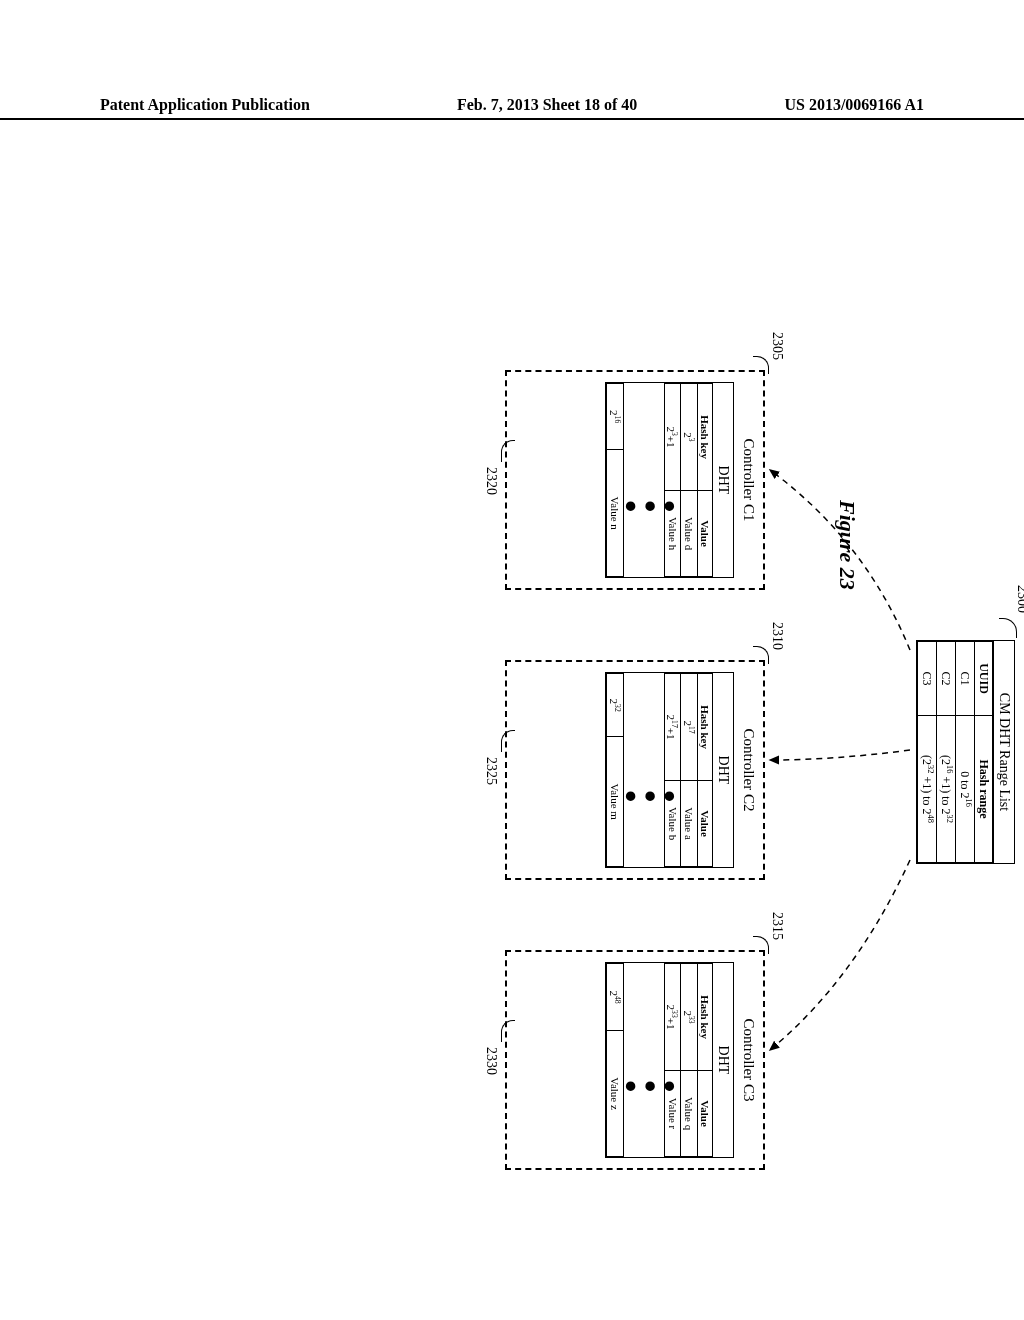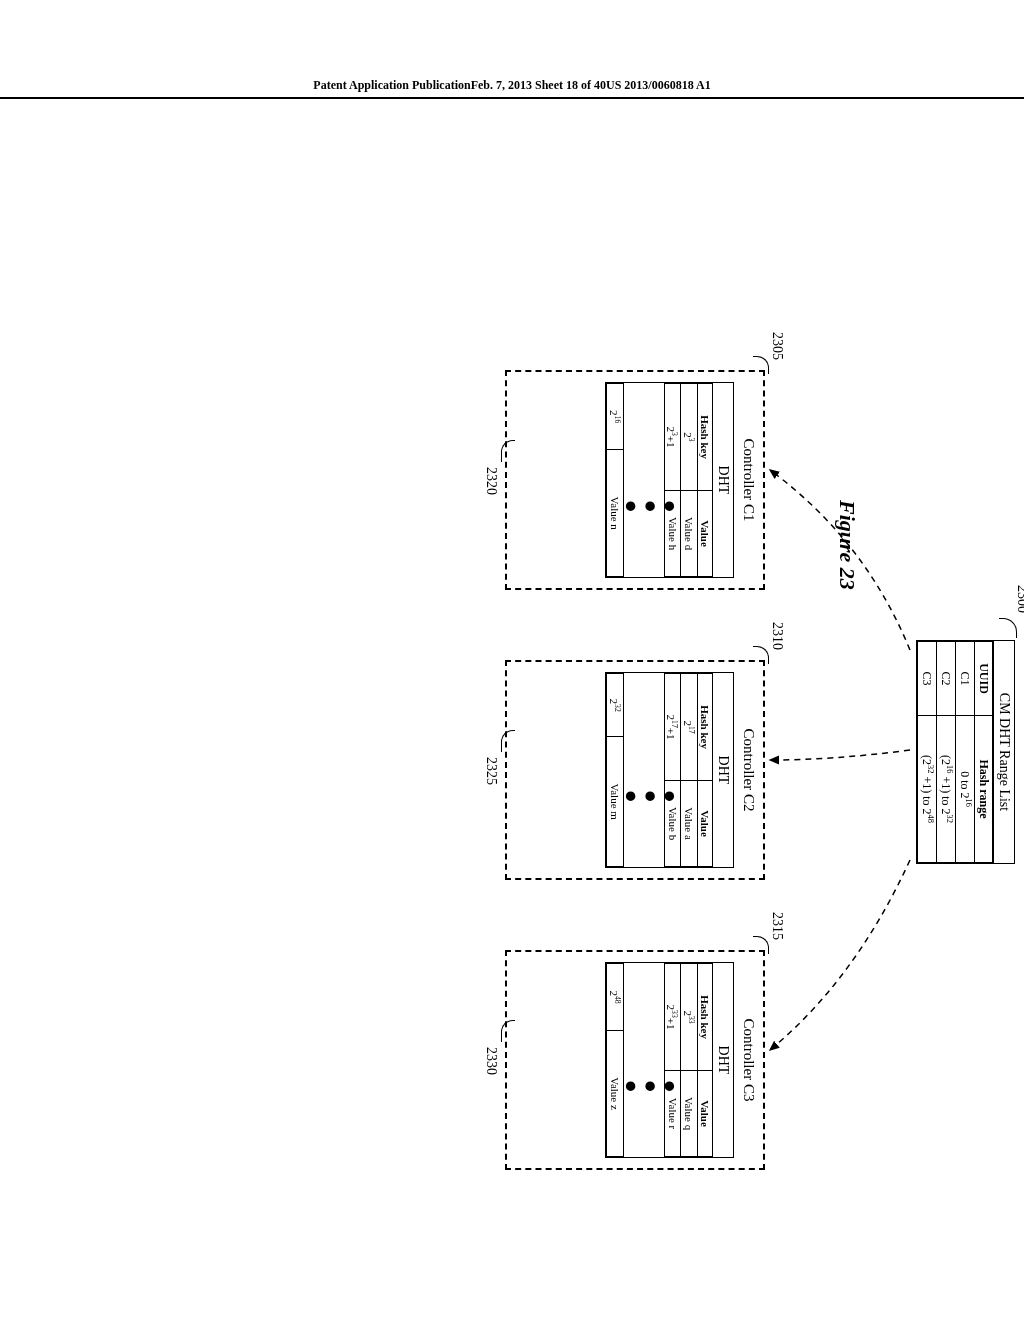--- a/index.html
+++ b/index.html
@@ -5,27 +5,27 @@
   * { box-sizing: border-box; margin: 0; padding: 0; }
   body {
     font-family: "Times New Roman", serif;
     background: #fff;
     width: 1024px;
     height: 1320px;
     position: relative;
   }
   .header {
     position: absolute;
-    top: 78px;
+    top: 96px;
     left: 0; right: 0;
     border-bottom: 2px solid #000;
     padding: 0 100px 4px 100px;
     display: flex;
-    justify-content: center;
-    font-size: 12px;
+    justify-content: space-between;
+    font-size: 16px;
     font-weight: bold;
   }
   .figure-area {
     position: absolute;
     top: 250px;
     left: 135px;
     width: 720px;
     height: 900px;
     transform: rotate(90deg);
     transform-origin: center center;
@@ -156,21 +156,21 @@
     width: 900px; height: 520px;
     pointer-events: none;
   }
 </style>
 </head>
 <body>
 
 <div class="header">
   <span>Patent Application Publication</span>
   <span>Feb. 7, 2013  Sheet 18 of 40</span>
-  <span>US 2013/0060818 A1</span>
+  <span>US 2013/0069166 A1</span>
 </div>
 
 <div class="figure-area">
 
   <svg class="connectors">
     <defs>
       <marker id="arrow" markerWidth="8" markerHeight="8" refX="6" refY="3" orient="auto">
         <path d="M0,0 L7,3 L0,6 Z" fill="#000"></path>
       </marker>
     </defs>

